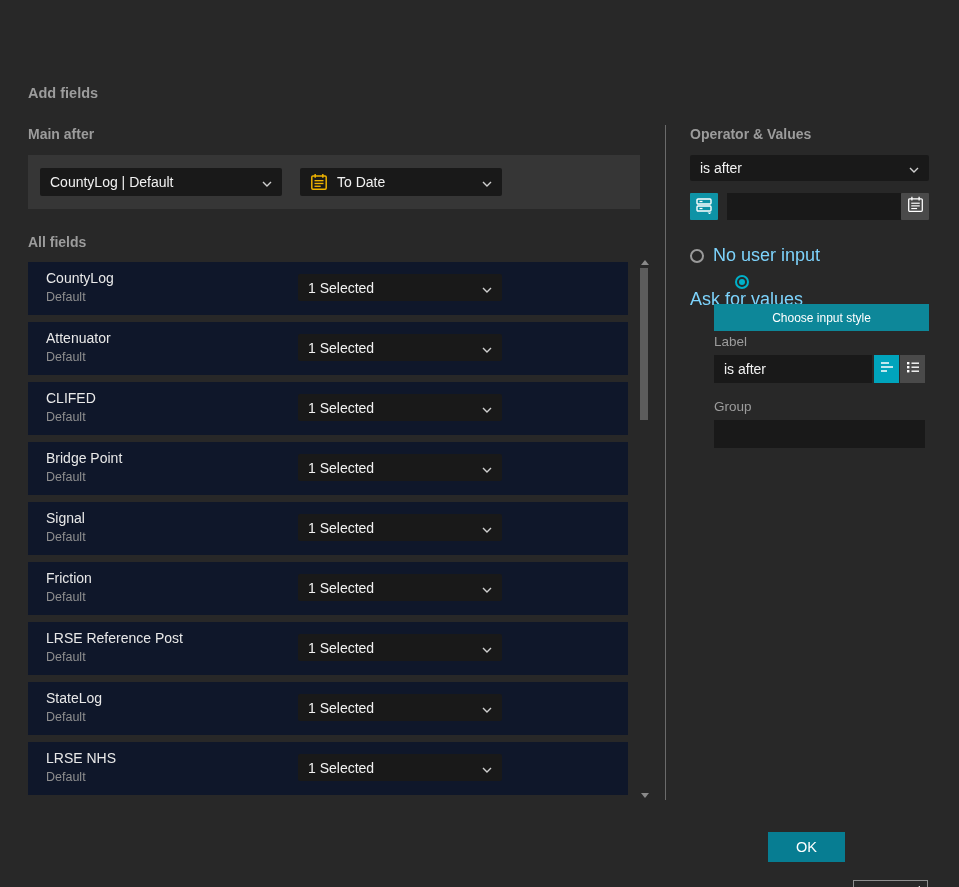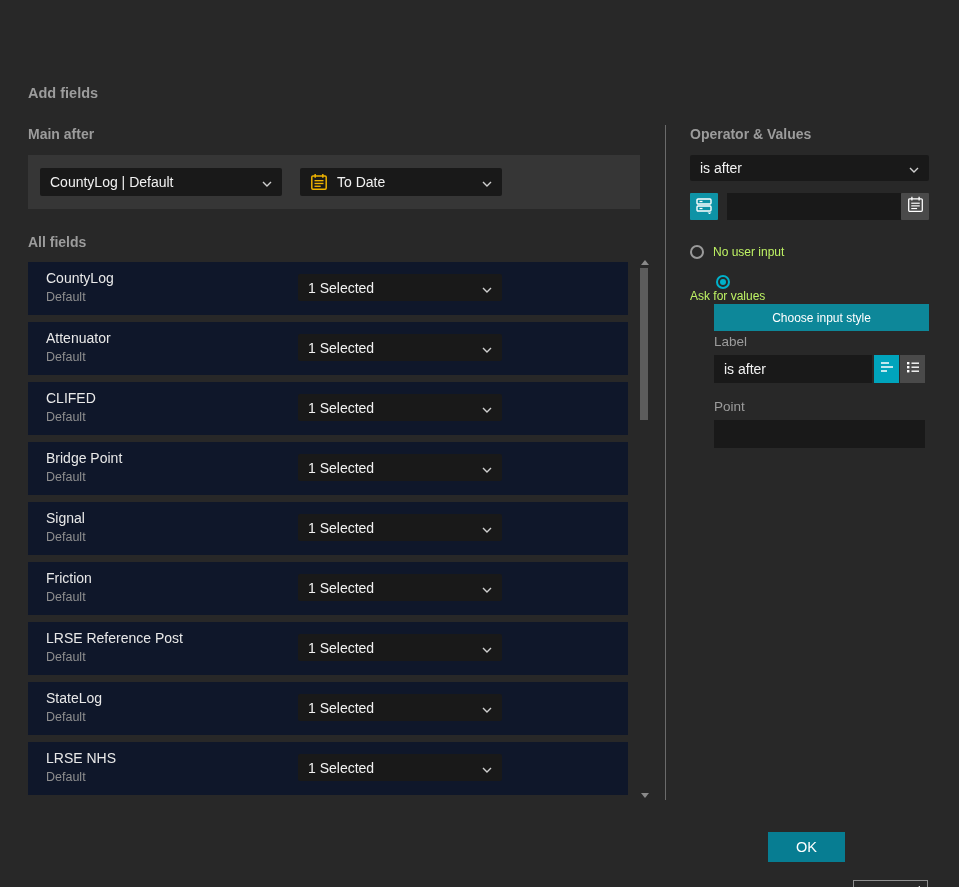--- a/index.html
+++ b/index.html
@@ -40,21 +40,21 @@
   .op-dd{position:absolute;left:690px;top:155px;width:239px;height:26px;}
   .stack-btn{position:absolute;left:690px;top:193px;width:28px;height:27px;background:#0e93a6;display:flex;align-items:center;justify-content:center;cursor:pointer;border-radius:1px;}
   .value-input{position:absolute;left:727px;top:193px;width:174px;height:27px;background:#191919;border:none;color:#f2f2f2;font-size:14px;box-sizing:border-box;padding:0 8px;font-family:"Liberation Sans",sans-serif;}
   .cal-btn{position:absolute;left:901px;top:193px;width:28px;height:27px;background:#4a4a4a;display:flex;align-items:center;justify-content:center;cursor:pointer;border-radius:1px;}
 
   .radio-row{position:absolute;left:690px;display:flex;align-items:center;cursor:pointer;}
   .radio{width:14px;height:14px;border-radius:50%;box-sizing:border-box;margin-right:9px;}
   .radio.off{border:2px solid #9a9a9a;background:transparent;}
   .radio.on{border:2px solid #00b1ca;background:transparent;position:relative;}
   .radio.on::after{content:"";position:absolute;left:2px;top:2px;width:6px;height:6px;border-radius:50%;background:#00b1ca;}
-  .radio-label{font-size:12px;color:#bef264;}
+  .radio-label{font-size:18px;color:#7dd3fc;}
 
   .choose-btn{position:absolute;left:714px;top:304px;width:215px;height:27px;background:#0d8799;color:#fff;font-size:12px;display:flex;align-items:center;justify-content:center;cursor:pointer;font-family:"Liberation Sans",sans-serif;border:none;}
   .small-label{position:absolute;font-size:13.5px;color:#9c9c9c;}
   .label-input{position:absolute;left:714px;top:355px;width:158px;height:28px;background:#191919;border:none;color:#f2f2f2;font-size:14px;box-sizing:border-box;padding:0 10px;font-family:"Liberation Sans",sans-serif;}
   .style-btn{position:absolute;top:355px;width:25px;height:28px;display:flex;align-items:center;justify-content:center;cursor:pointer;}
   .style-btn.active{background:#00a4bc;}
   .style-btn.idle{background:#4a4a4a;}
   .hint-input{position:absolute;left:714px;top:420px;width:211px;height:28px;background:#191919;border:none;color:#f2f2f2;font-size:14px;box-sizing:border-box;padding:0 10px;font-family:"Liberation Sans",sans-serif;}
 
   
@@ -259,19 +259,19 @@
         <rect x="2" y="2" width="2.4" height="2.4" fill="#fff"></rect>
         <rect x="2" y="6" width="2.4" height="2.4" fill="#fff"></rect>
         <rect x="2" y="10" width="2.4" height="2.4" fill="#fff"></rect>
         <line x1="6.5" y1="3.2" x2="14" y2="3.2" stroke="#fff" stroke-width="1.4"></line>
         <line x1="6.5" y1="7.2" x2="14" y2="7.2" stroke="#fff" stroke-width="1.4"></line>
         <line x1="6.5" y1="11.2" x2="14" y2="11.2" stroke="#fff" stroke-width="1.4"></line>
       </svg>
     </span>
   </div>
 
-  <span class="small-label" style="left:714px;top:399px;">Point</span>
+  <span class="small-label" style="left:714px;top:399px;">Group</span>
   <input class="hint-input" value="" style="">
 
   <button class="ok-btn">OK</button>
   <button class="cancel-btn">Cancel</button>
 
 </div>
 
 </body></html>

